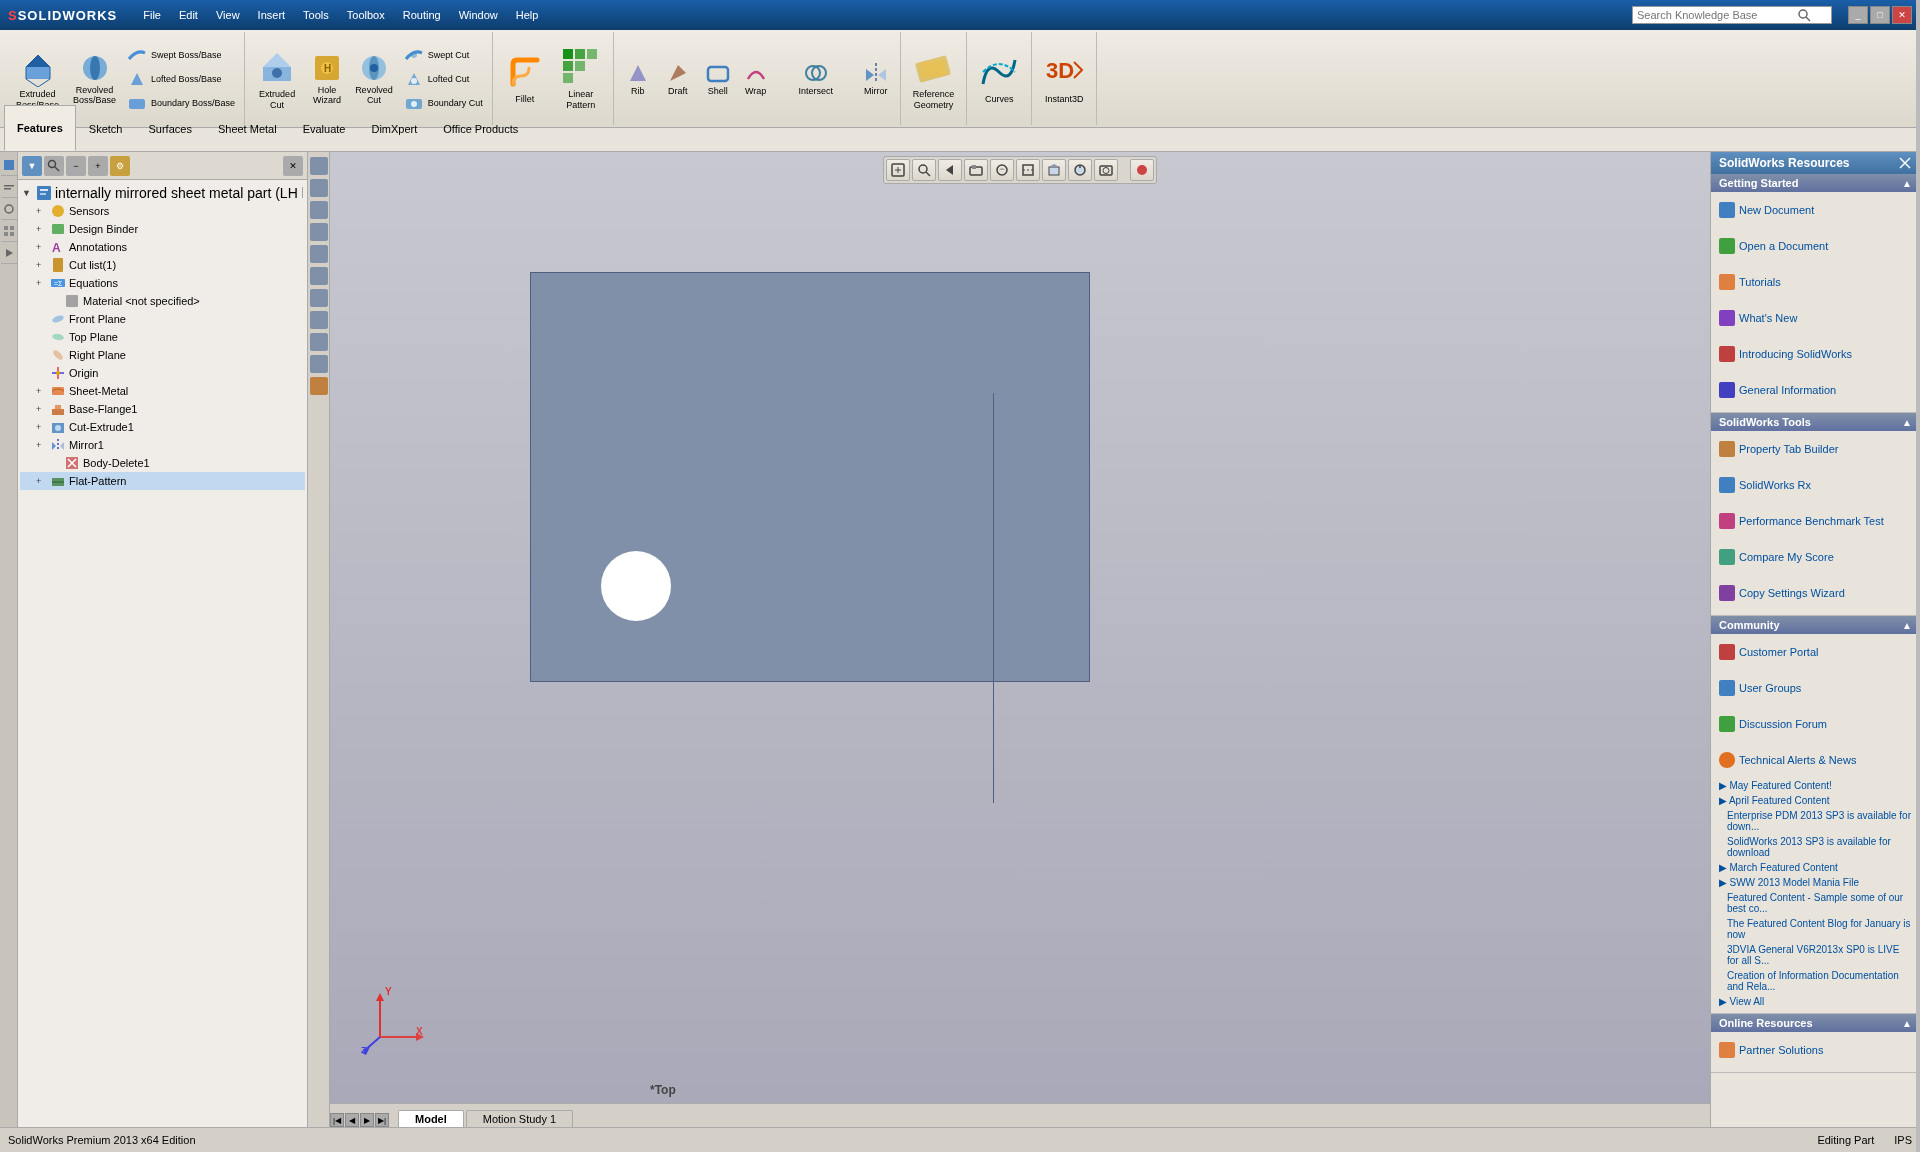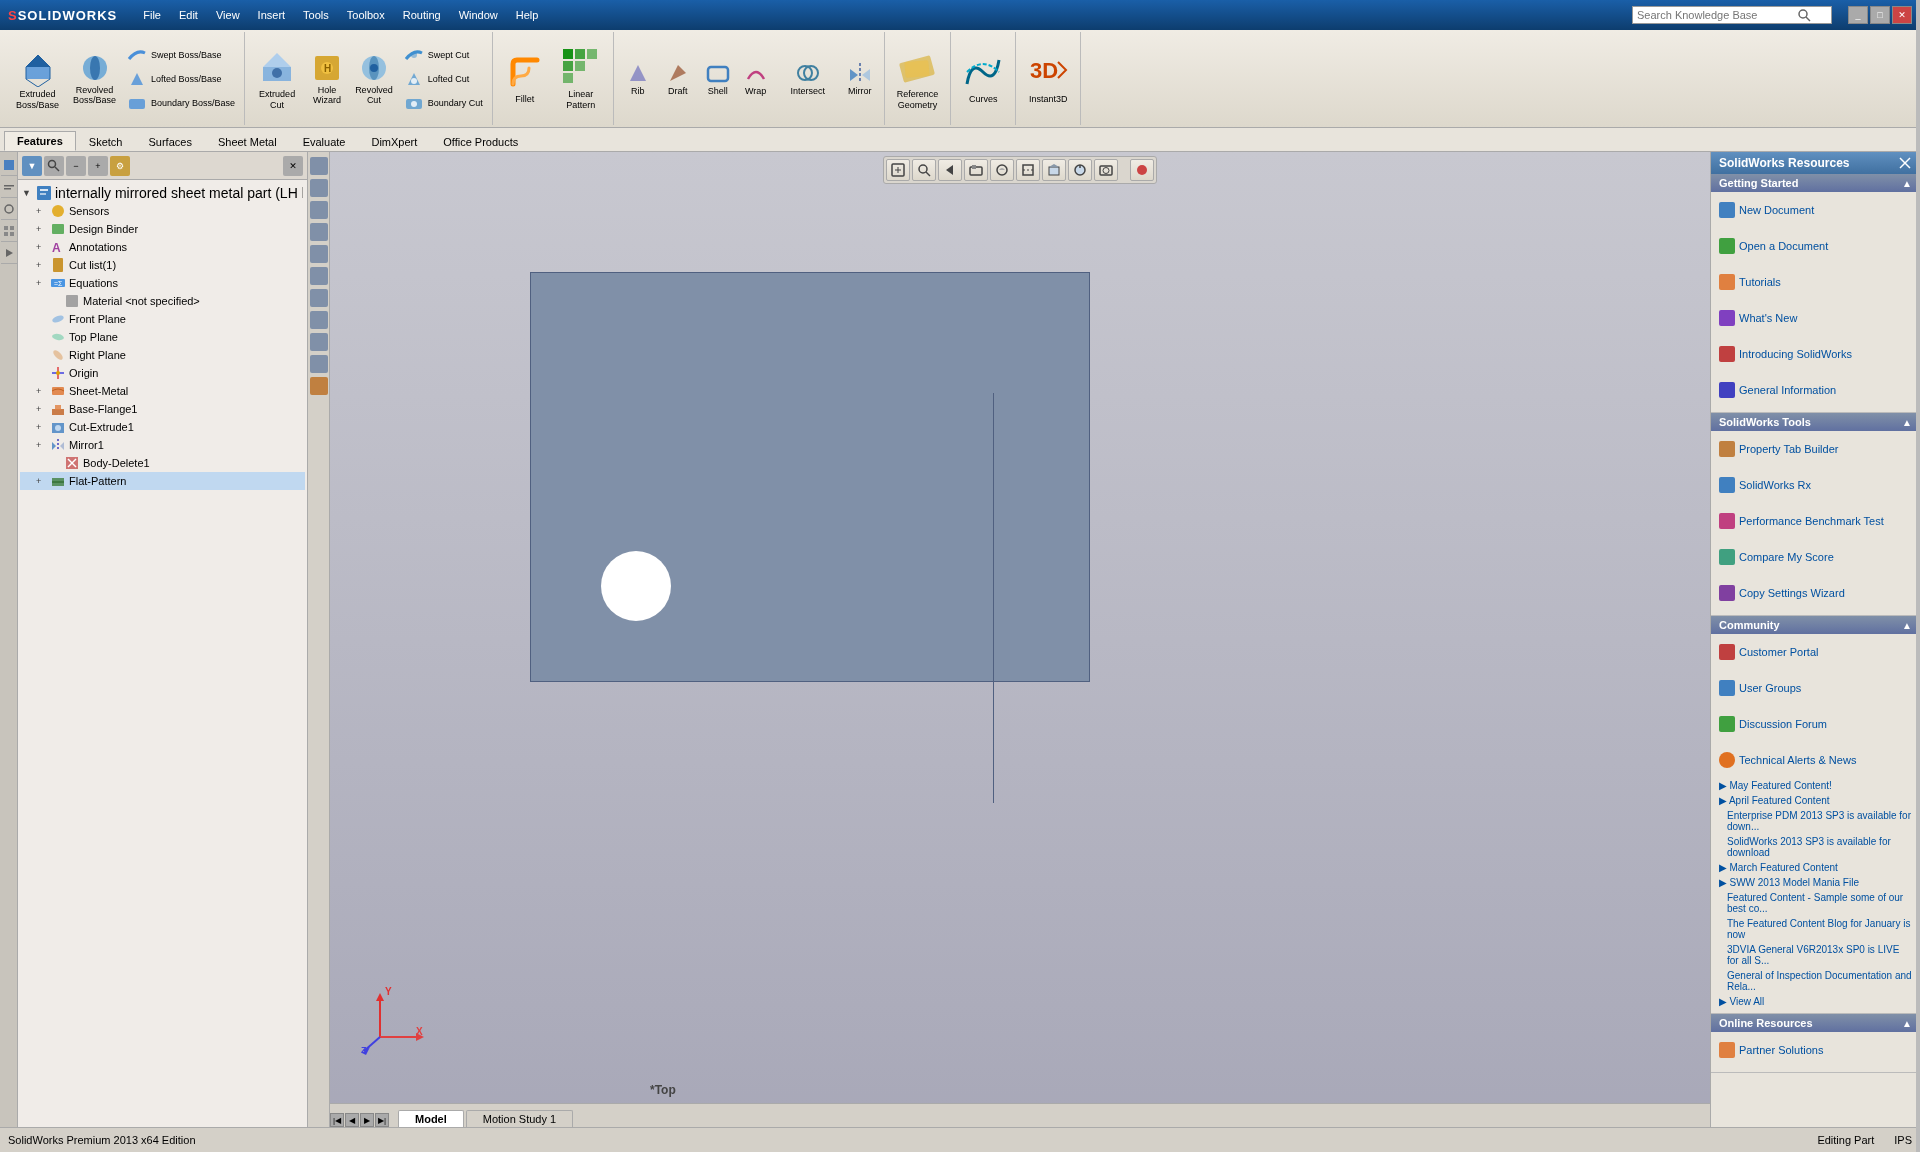--- a/index.html
+++ b/index.html
@@ -168,21 +168,21 @@
     
     #ribbon-tabs {
       background: #e8e4dc;
       border-bottom: 1px solid #aaa;
       display: flex;
       padding: 0 4px;
       height: 24px;
       align-items: flex-end;
     }
     .ribbon-tab {
-      padding: 3px 12px;
+      padding: 16px 12px;
       font-size: 11px;
       cursor: pointer;
       border: 1px solid transparent;
       border-bottom: none;
       background: transparent;
     }
     .ribbon-tab.active {
       background: #f0ece4;
       border-color: #aaa;
       border-bottom: 1px solid #f0ece4;
@@ -702,21 +702,21 @@
       </div>
       <div class="tool-btn" style="min-width:36px;">
         <div class="icon-area" style="width:24px; height:24px;">
           <svg width="24" height="24">
             <rect x="2" y="6" width="20" height="14" rx="3" fill="none" stroke="#4080c0" stroke-width="2.5"></rect>
           </svg>
         </div>
         <span class="btn-label">Shell</span>
       </div>
     </div>
-    <div style="display:flex; gap:12px;">
+    <div style="display:flex; gap:20px;">
       <div class="tool-btn" style="min-width:36px;">
         <div class="icon-area" style="width:24px; height:24px;">
           <svg width="24" height="24">
             <path d="M4 18 Q12 4 20 18" fill="none" stroke="#c04080" stroke-width="2.5"></path>
           </svg>
         </div>
         <span class="btn-label">Wrap</span>
       </div>
       <div class="tool-btn" style="min-width:44px;">
         <div class="icon-area" style="width:24px; height:24px;">
@@ -1232,21 +1232,21 @@
 
       <div class="news-item">▶ May Featured Content!</div>
       <div class="news-item">▶ April Featured Content</div>
       <div class="news-item indent">Enterprise PDM 2013 SP3 is available for down...</div>
       <div class="news-item indent">SolidWorks 2013 SP3 is available for download</div>
       <div class="news-item">▶ March Featured Content</div>
       <div class="news-item">▶ SWW 2013 Model Mania File</div>
       <div class="news-item indent">Featured Content - Sample some of our best co...</div>
       <div class="news-item indent">The Featured Content Blog for January is now</div>
       <div class="news-item indent">3DVIA General V6R2013x SP0 is LIVE for all S...</div>
-      <div class="news-item indent">General of Inspection Documentation and Rela...</div>
+      <div class="news-item indent">Creation of Information Documentation and Rela...</div>
       <div class="news-item">▶ View All</div>
     </div>
 
     <div class="panel-section">
       <div class="panel-section-header">
         <span>Online Resources</span>
         <span class="collapse-arrow">▲</span>
       </div>
       <div class="panel-link">
         <div class="panel-link-icon" style="background:#e08040;"></div>

